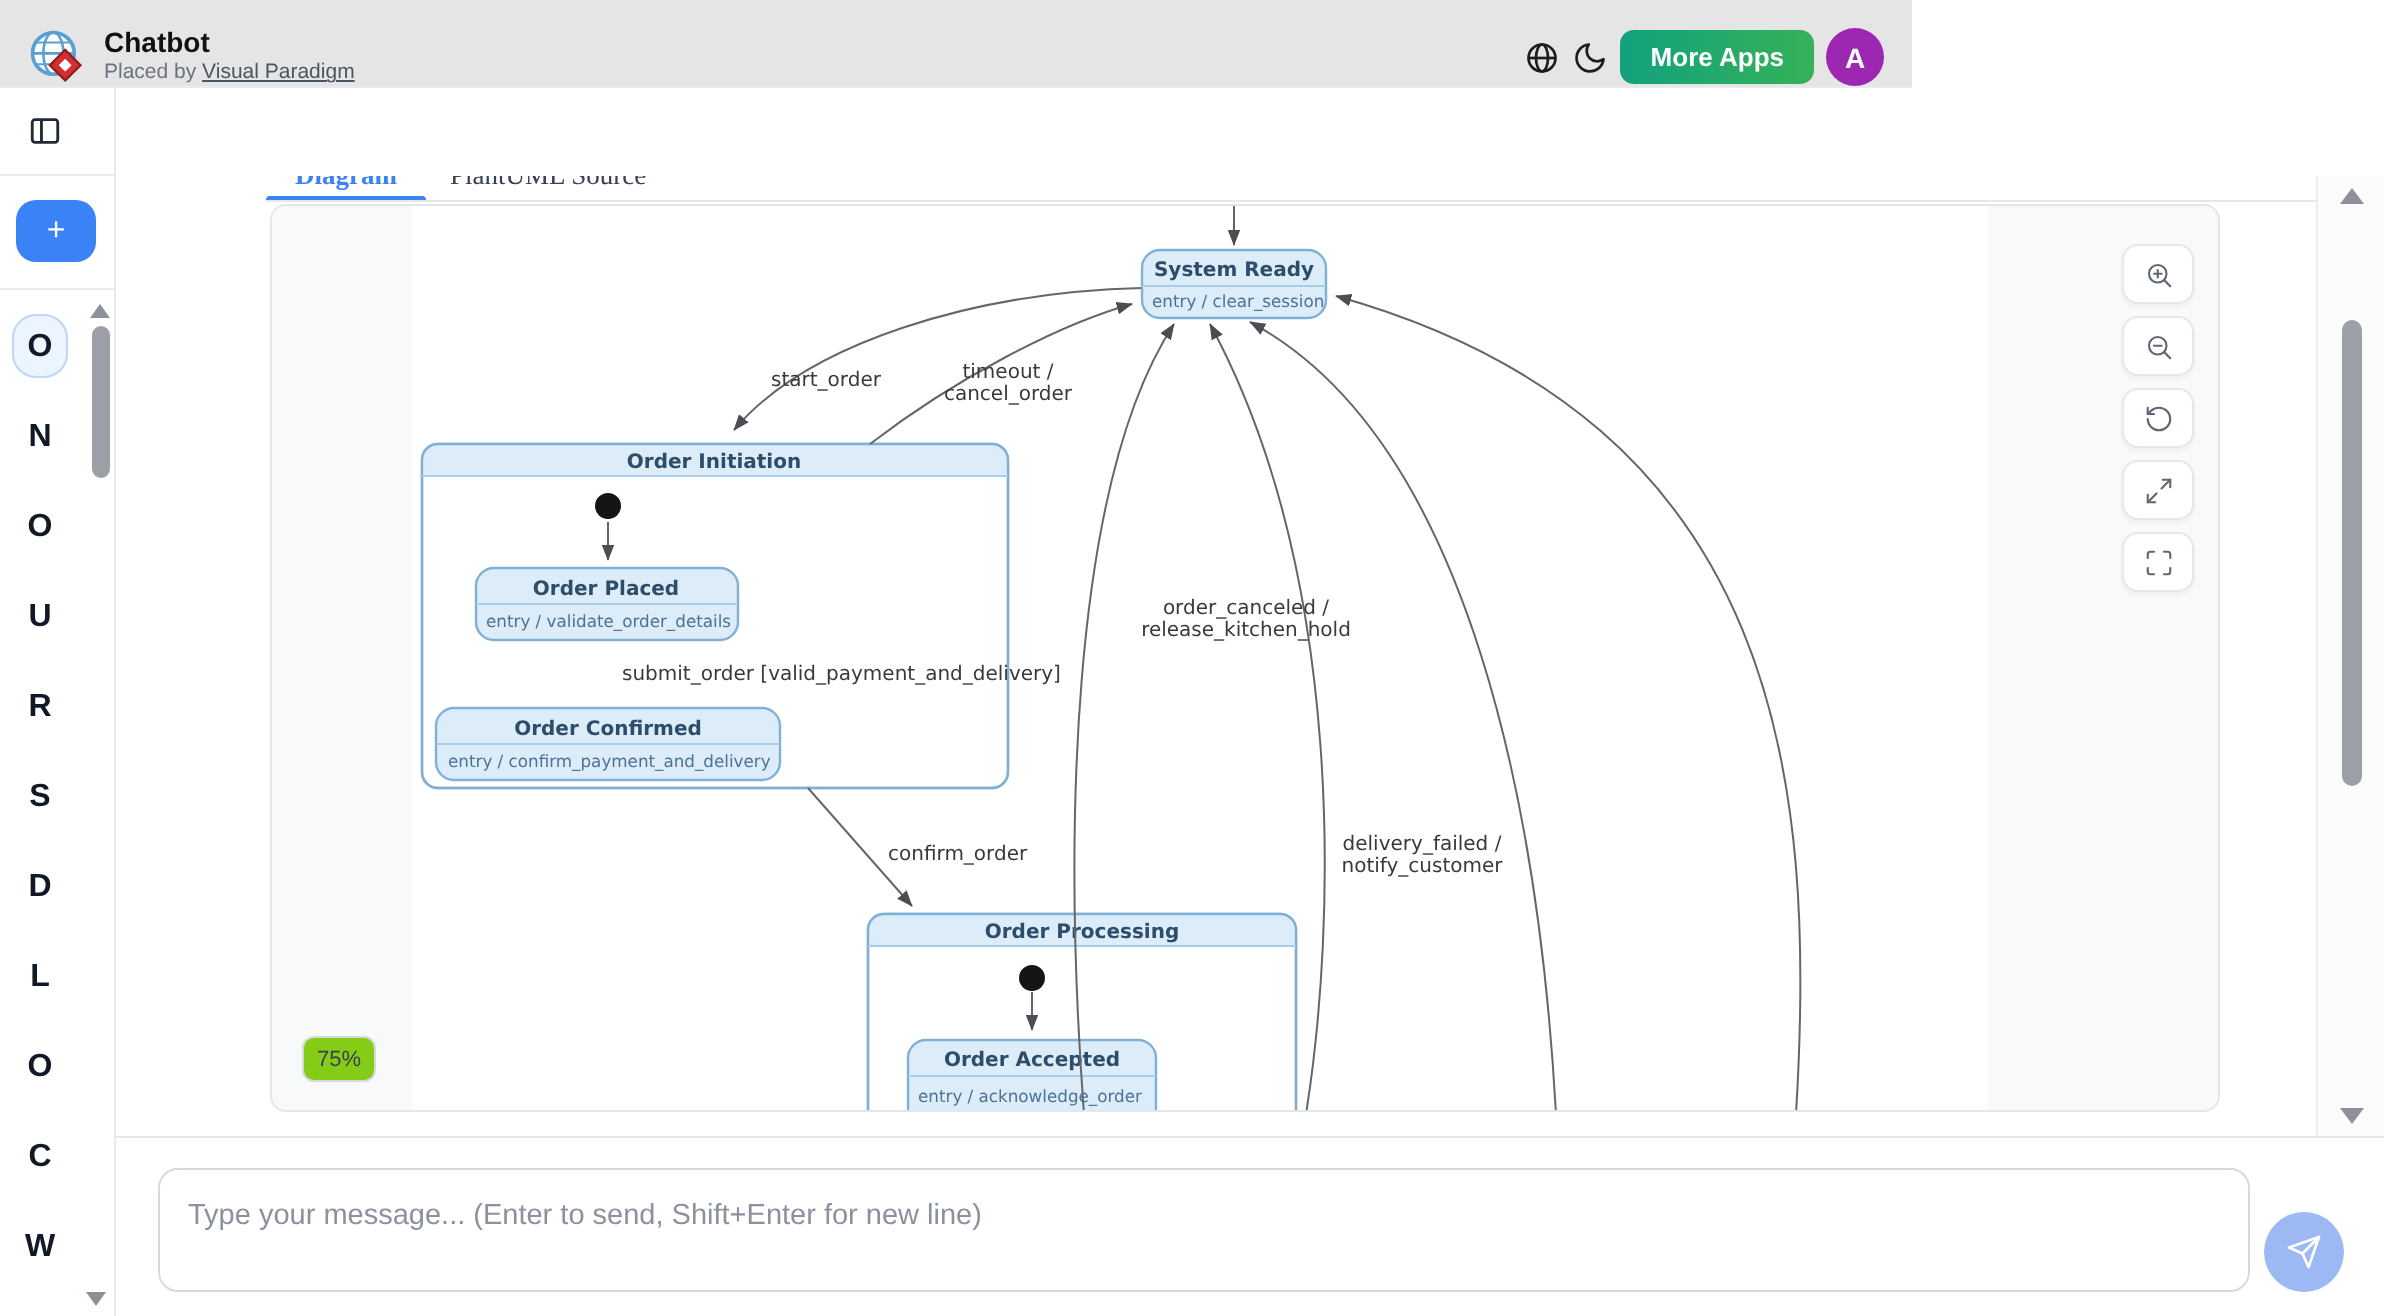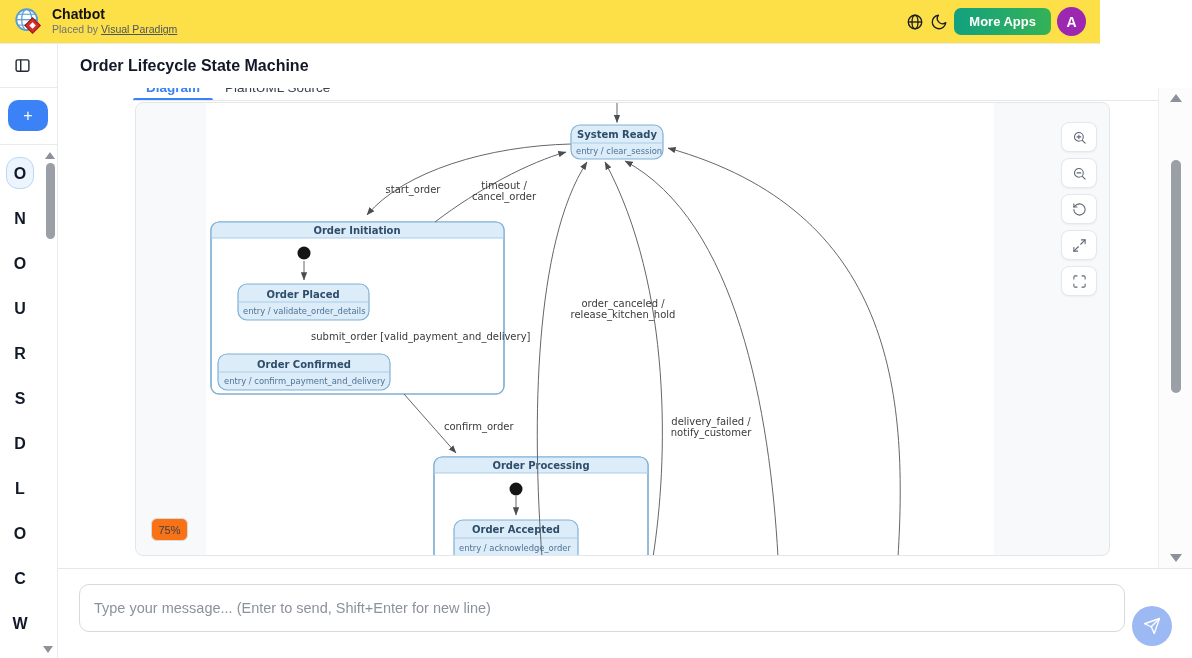--- a/index.html
+++ b/index.html
@@ -1,22 +1,22 @@
 <!DOCTYPE html>
 <html><head>
 <meta charset="utf-8">
 <style>
   * { margin:0; padding:0; box-sizing:border-box; }
   html,body { width:1192px; height:658px; }
   body { position:relative; overflow:hidden; background:#fff;
          font-family:"Liberation Sans",sans-serif; color:#111827; }
 
   
-  .app-header { position:absolute; top:0; left:0; width:1100px; height:44px;
-    background:#fde047; border-bottom:1px solid #e8eaed; display:flex; align-items:center;
+  .app-header { position:absolute; top:0; left:0; width:956px; height:44px;
+    background:#e5e5e5; border-bottom:1px solid #e8eaed; display:flex; align-items:flex-end;
     padding:0 14px; z-index:30; }
   .logo { width:29px; height:29px; flex:0 0 auto; }
   .titles { margin-left:9px; line-height:1.1; }
   .app-title { font-size:14px; font-weight:bold; color:#111; }
   .powered { font-size:10.5px; color:#6b7280; margin-top:2px; }
   .powered a { color:#4b5563; text-decoration:underline; cursor:pointer; }
   .header-right { margin-left:auto; display:flex; align-items:center; gap:6px; }
   .hicon { width:18px; height:18px; color:#1a1d21; cursor:pointer; }
   .more-apps { height:27px; padding:0 15px; border:none; border-radius:7px;
     background:linear-gradient(90deg,#12a17e,#35b257); color:#fff; font-size:13px;
@@ -48,57 +48,57 @@
     border-top:7px solid #8d9199; cursor:pointer; }
 
   
   .main { position:absolute; top:44px; left:58px; right:0; bottom:0; background:#fff; }
   .page-title-row { height:44px; display:flex; align-items:center; padding-left:22px; }
   .page-title { font-size:16px; font-weight:600; color:#111827; }
 
   .content { position:absolute; top:44px; left:0; right:0; bottom:90px; overflow:hidden; background:#fff; }
 
   .tabs { position:absolute; top:0; left:75px; right:34px; height:13px; overflow:hidden;
-    border-bottom:1px solid #e5e7eb; }
+    border-bottom:1px solid #e5e7eb;font-family:Liberation Serif, serif; }
   .tab { position:absolute; top:-8px; font-size:13.5px; white-space:nowrap; cursor:pointer; }
   .tab-diagram { left:0; width:80px; text-align:center; color:#3b82f6; font-weight:600; }
   .tab-source { left:92px; color:#374151; }
   .tab-underline { position:absolute; left:0; top:10px; width:80px; height:3px;
     background:#3b82f6; border-radius:2px 2px 0 0; }
 
   .panel { position:absolute; top:14px; left:77px; width:975px; height:454px;
     background:#f8f9fa; border:1px solid #e4e7ea; border-radius:8px; overflow:hidden; }
   .canvas-white { position:absolute; left:70px; top:0; width:788px; height:100%; background:#fff; }
   svg.diagram { position:absolute; left:0; top:0; cursor:grab; }
 
   .zoom-controls { position:absolute; left:925px; top:19px; display:flex; flex-direction:column; gap:6px; }
   .zbtn { width:36px; height:30px; background:#fff; border:1px solid #e4e7eb; border-radius:8px;
     display:flex; align-items:center; justify-content:center; cursor:pointer;
     box-shadow:0 1px 2px rgba(0,0,0,.05); padding:0; }
   .zbtn svg { width:15px; height:15px; color:#5f6772; }
 
   .zoom-badge { position:absolute; left:15px; top:415px; width:37px; height:23px;
-    background:#f97316; border:1px solid #d6d9dd; border-radius:6px; font-size:11px; color:#374151;
+    background:#84cc16; border:1px solid #d6d9dd; border-radius:6px; font-size:11px; color:#374151;
     display:flex; align-items:center; justify-content:center; }
 
   .vscroll { position:absolute; top:0; right:0; bottom:0; width:34px; background:#fcfcfd;
     border-left:1px solid #eceef1; }
   .vscroll-up { position:absolute; top:6px; left:50%; transform:translateX(-50%); width:0; height:0;
     border-left:6px solid transparent; border-right:6px solid transparent;
     border-bottom:8px solid #8d9199; cursor:pointer; }
   .vscroll-thumb { position:absolute; top:72px; left:50%; transform:translateX(-50%); width:10px;
     height:233px; border-radius:5px; background:#9aa0a6; cursor:pointer; }
   .vscroll-down { position:absolute; bottom:6px; left:50%; transform:translateX(-50%); width:0; height:0;
     border-left:6px solid transparent; border-right:6px solid transparent;
     border-top:8px solid #8d9199; cursor:pointer; }
 
   
   .input-bar { position:absolute; left:0; right:0; bottom:0; height:90px; background:#fff;
     border-top:1px solid #e5e7eb; }
-  .msg-input { position:absolute; left:21px; right:67px; top:15px; height:48px;
+  .msg-input { position:absolute; left:21px; right:67px; top:15px; height:62px;
     border:1px solid #d6dade; border-radius:10px; padding:15px 14px; font-size:14.5px;
     font-family:inherit; color:#111827; resize:none; outline:none; background:#fff; }
   .msg-input::placeholder { color:#8b929d; }
   .send-btn { position:absolute; right:20px; top:37px; width:40px; height:40px; border:none;
     border-radius:50%; background:#9db9f4; display:flex; align-items:center; justify-content:center;
     cursor:pointer; }
   .send-btn svg { width:18px; height:18px; color:#fff; }
 
   
   .st-title { font-family:"DejaVu Sans",sans-serif; font-size:10px; font-weight:bold; fill:#2e4d6b; }
@@ -165,23 +165,20 @@
     <div class="chat-item">O</div>
     <div class="chat-item">C</div>
     <div class="chat-item">W</div>
   </div>
   <div class="side-scroll-up"></div>
   <div class="side-scroll-thumb"></div>
   <div class="side-scroll-down"></div>
 </div>
 
 <div class="main">
-  <div class="page-title-row">
-    <span class="page-title">Order Lifecycle State Machine</span>
-  </div>
 
   <div class="content">
 
     <div class="tabs">
       <span class="tab tab-diagram">Diagram</span>
       <span class="tab tab-source">PlantUML Source</span>
       <div class="tab-underline"></div>
     </div>
 
     <div class="panel">

